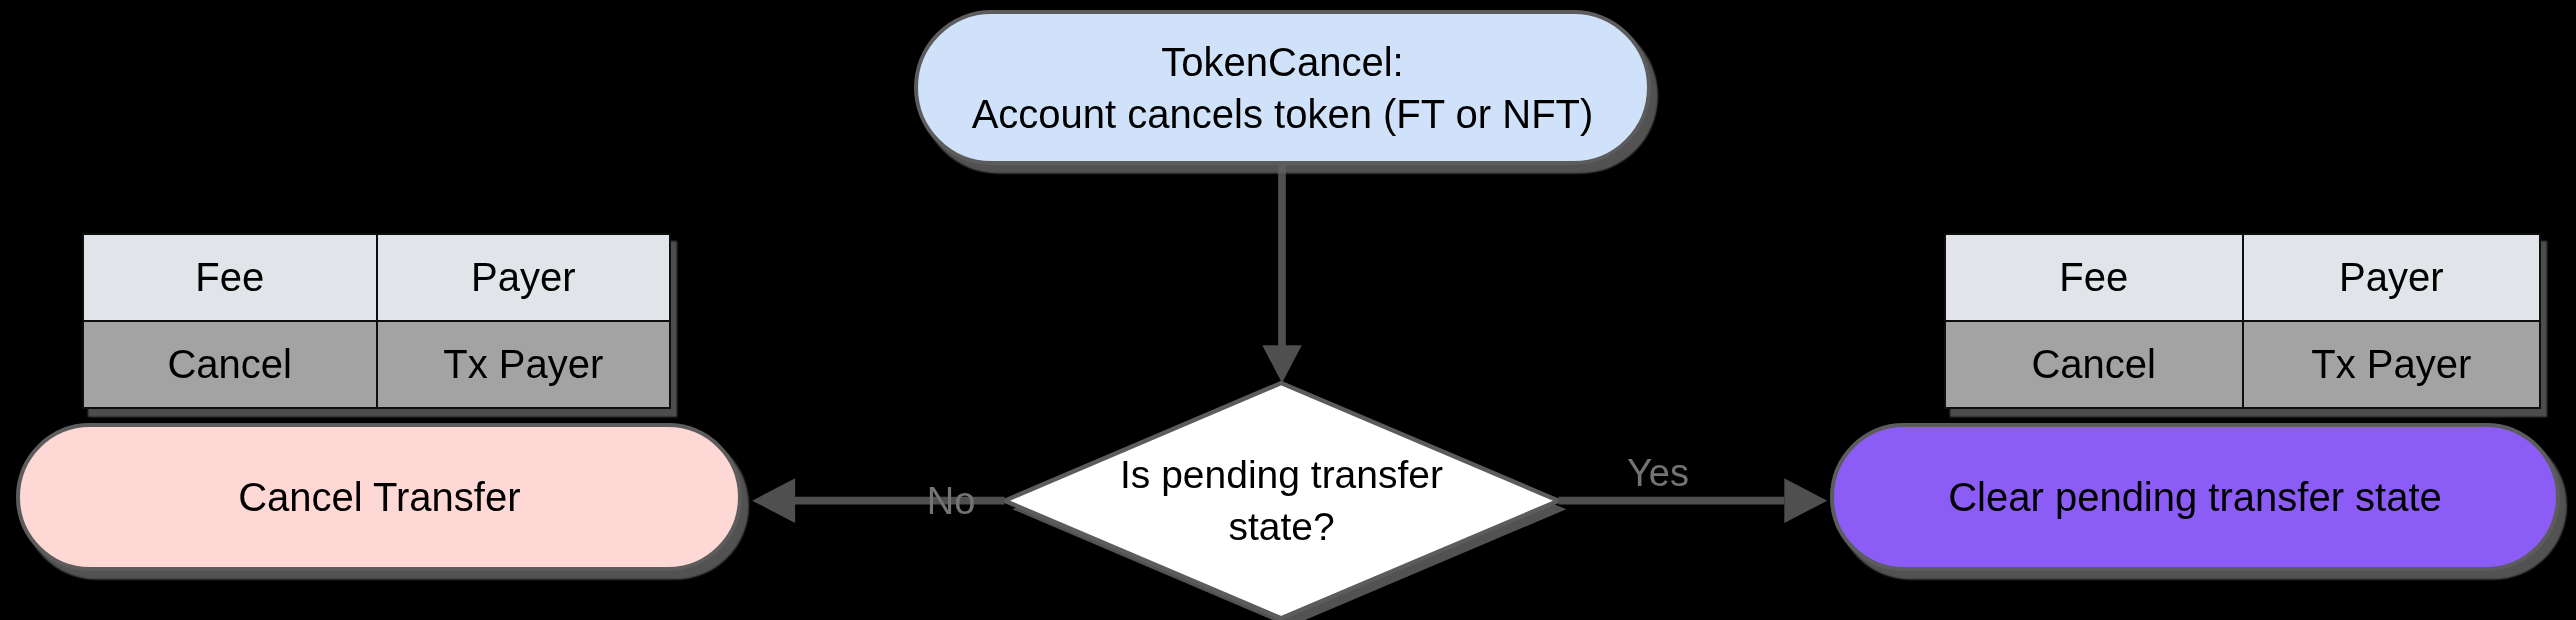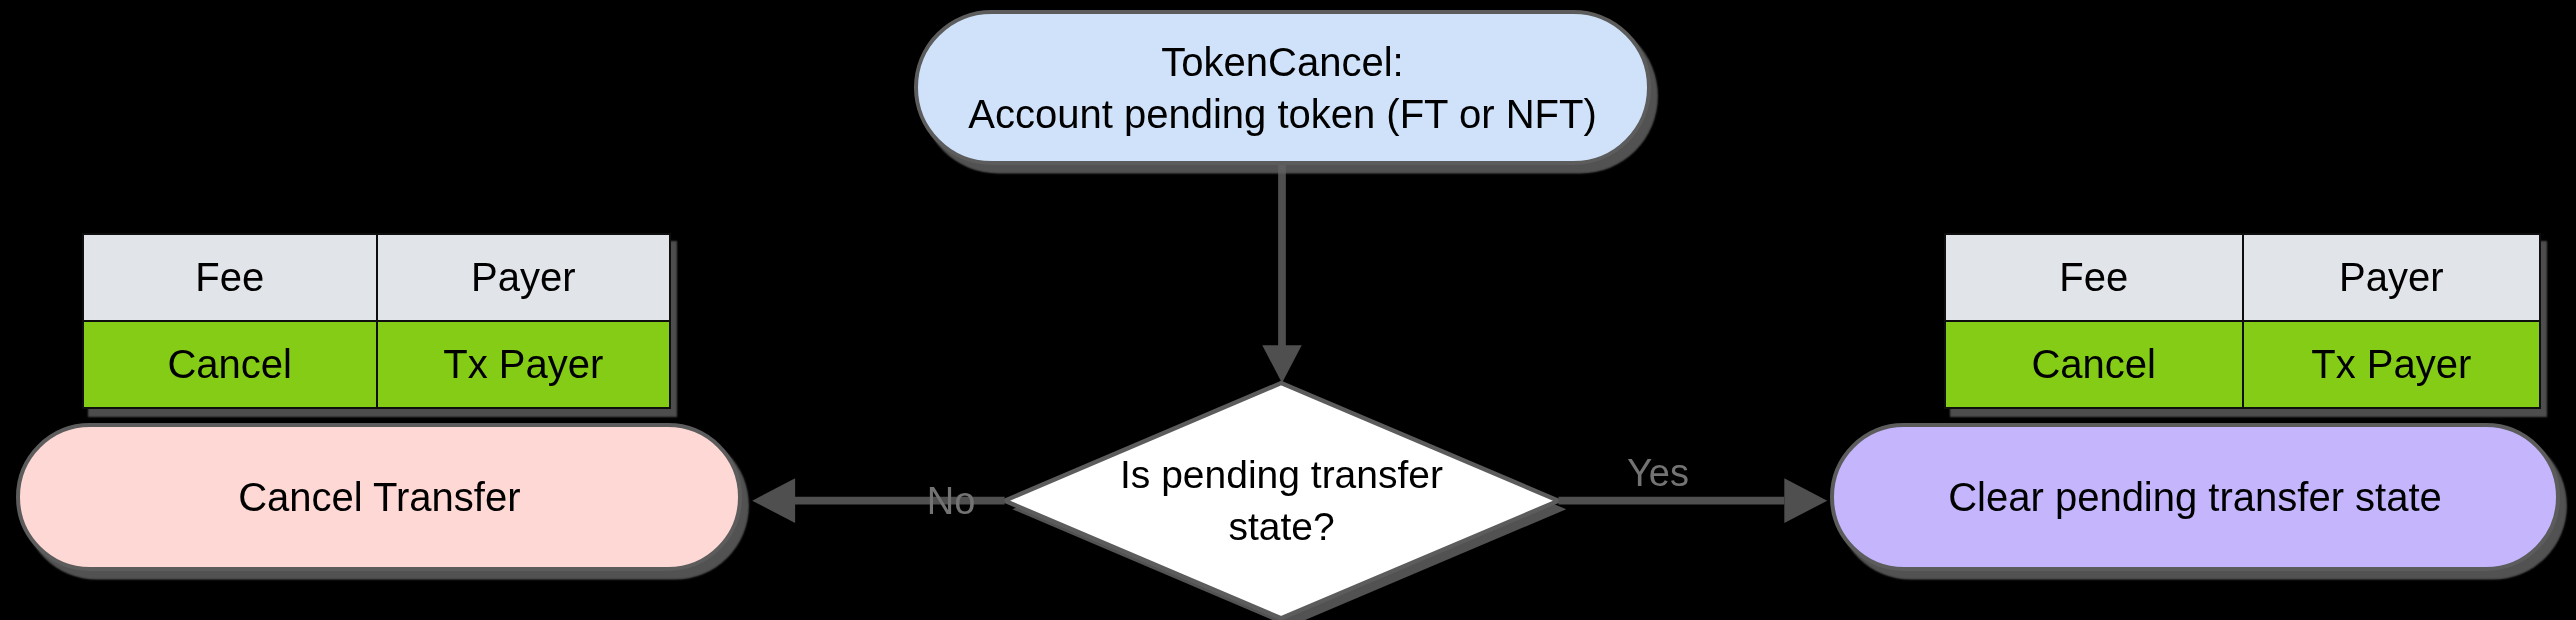--- a/index.html
+++ b/index.html
@@ -69,21 +69,21 @@
   .fee-table td {
     border: 2.6px solid #0e0e0e;
     width: 50%;
     height: 69px;
     text-align: center;
     vertical-align: middle;
     font-size: 40px;
     padding: 8px;
   }
   .fee-table tr.header-row td { background: #e1e4e9; }
-  .fee-table tr.value-row  td { background: #84cc16; }
+  .fee-table tr.value-row  td { background: #a3a3a3; }
 </style>
 </head>
 <body>
 
 <div class="canvas">
 
   <svg class="edge-layer" width="2576" height="621" viewBox="0 0 3000 723">
 
     <line x1="1493" y1="192" x2="1493" y2="406" stroke="#4f4f4f" stroke-width="9"></line>
     <polygon points="1493,446 1470,402 1516,402" fill="#4f4f4f"></polygon>
@@ -94,36 +94,36 @@
 
     <line x1="1170" y1="583" x2="924" y2="583" stroke="#4f4f4f" stroke-width="9"></line>
     <polygon points="876,583 926,557 926,609" fill="#4f4f4f"></polygon>
 
     <line x1="1815" y1="583" x2="2078" y2="583" stroke="#4f4f4f" stroke-width="9"></line>
     <polygon points="2128,583 2078,557 2078,609" fill="#4f4f4f"></polygon>
   </svg>
 
   <div class="node stadium" id="node-start" style="background-color: rgb(207, 226, 249);">
     <div>TokenCancel:</div>
-    <div>Account pending token (FT or NFT)</div>
+    <div>Account cancels token (FT or NFT)</div>
   </div>
 
   <div class="decision-label">
     <div>Is pending transfer</div>
     <div>state?</div>
   </div>
 
   <div class="edge-label" id="edge-no-label">No</div>
   <div class="edge-label" id="edge-yes-label">Yes</div>
 
   <div class="node stadium" id="node-failed" style="background-color: rgb(253, 216, 213);">
     <div>Cancel Transfer</div>
   </div>
 
-  <div class="node stadium" id="node-clear" style="background-color: #c4b5fd;">
+  <div class="node stadium" id="node-clear" style="background-color: #8b5cf6;">
     <div>Clear pending transfer state</div>
   </div>
 
   <table class="fee-table" id="fee-table-left">
     <tbody>
         <tr class="header-row">
       <td>Fee</td>
       <td>Payer</td>
     </tr>
     <tr class="value-row">

